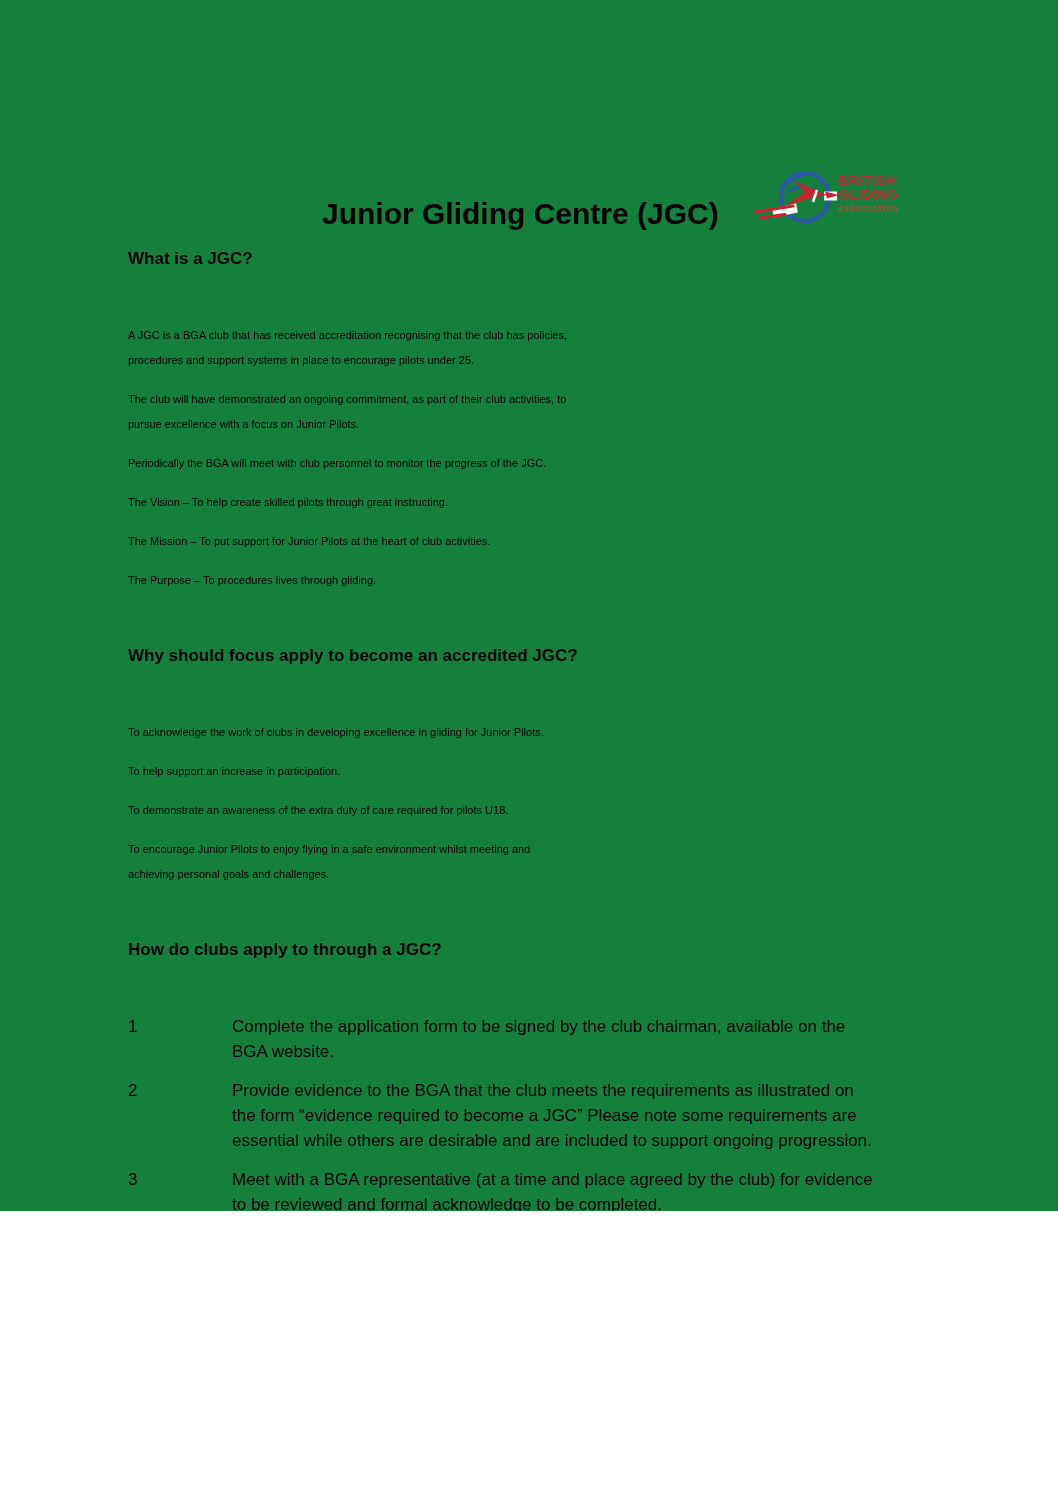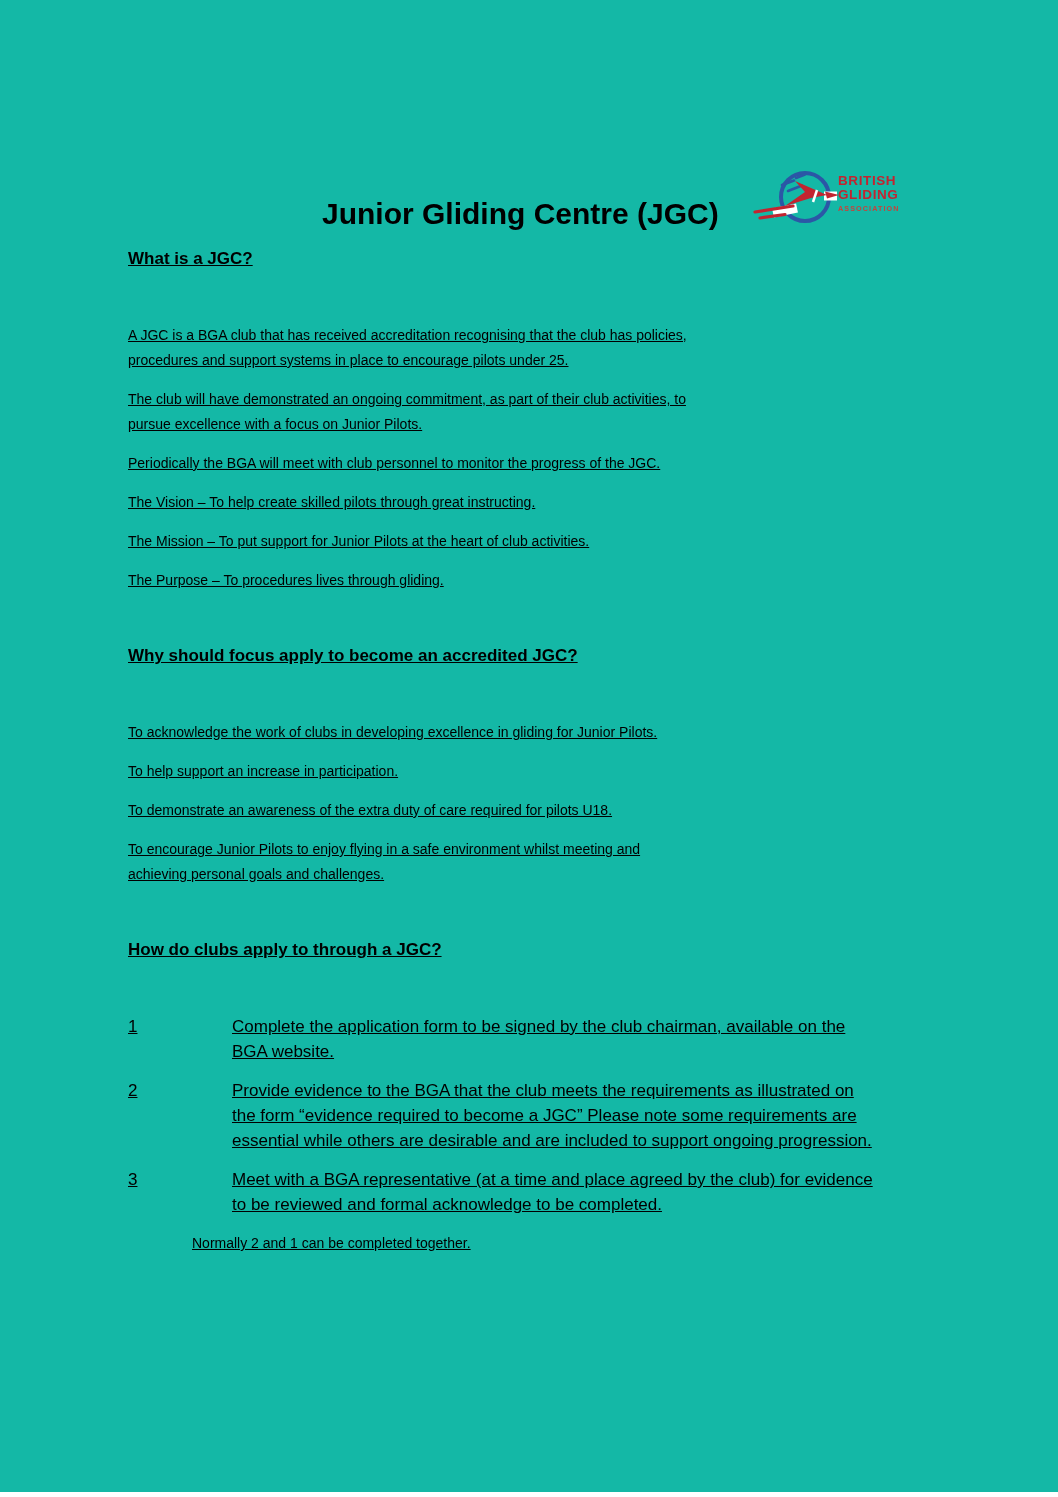--- a/index.html
+++ b/index.html
@@ -1,21 +1,21 @@
 <!DOCTYPE html>
 <html><head>
 <meta charset="utf-8">
 <style>
   * { box-sizing: border-box; }
   html, body { margin: 0; padding: 0; background: #ffffff; }
   .page {
     position: relative;
     width: 1058px;
-    height: 1492px;
-    background: #14b8a6;
+    height: 1211px;
+    background: #15803d;
     font-family: "Liberation Sans", sans-serif;
     color: #000000;
     overflow: hidden;
   }
   .doc-title {
     position: absolute;
     left: 322px;
     top: 199px;
     font-size: 30px;
     font-weight: bold;
@@ -26,30 +26,29 @@
     position: absolute;
     left: 753px;
     top: 164px;
     width: 152px;
     height: 66px;
   }
   .content {
     position: absolute;
     top: 0; left: 0; right: 8px;
     padding: 196px 128px 0 128px;
-    text-decoration: underline;
   }
   .heading {
     font-size: 17px;
     font-weight: bold;
     line-height: 25px;
     margin: 50px 0 52px 0;
   }
   .para {
-    font-size: 14px;
+    font-size: 11px;
     line-height: 25px;
     margin: 0 0 14px 0;
     white-space: pre-line;
   }
   .num-item {
     display: flex;
     margin: 0 0 14px 0;
     font-size: 17px;
     line-height: 25px;
   }

